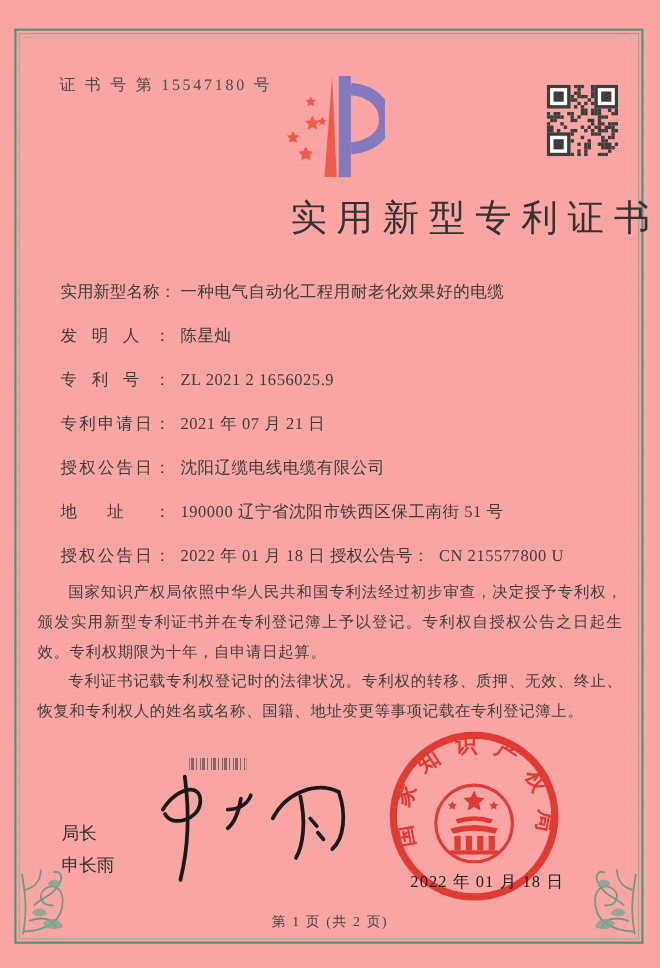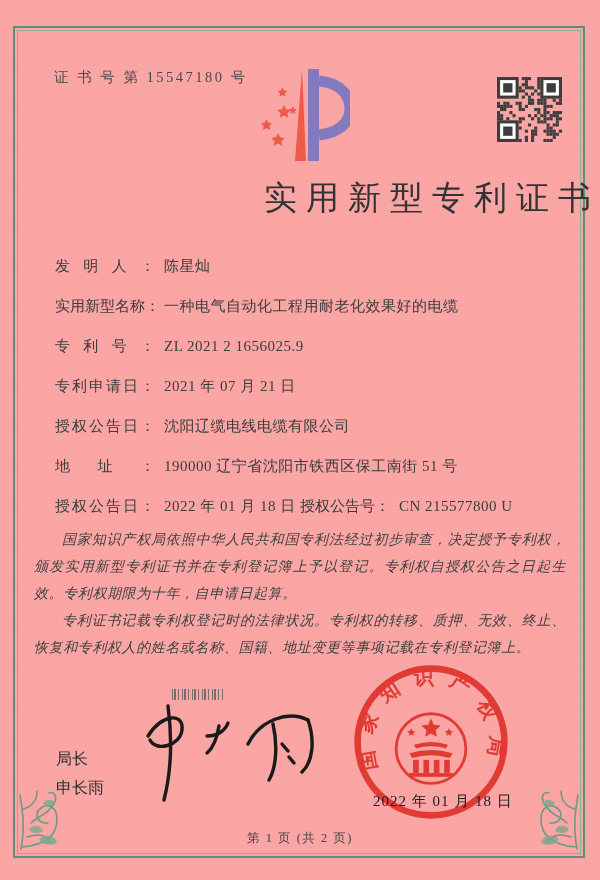--- a/index.html
+++ b/index.html
@@ -48,21 +48,21 @@
   .flabel{
     display:inline-block;width:100px;
     text-align:justify;text-align-last:justify;
     vertical-align:top;color:#3c3c3c;
   }
   .fvalue{margin-left:9px;color:#3c3c3c;letter-spacing:0.5px;}
   .grant2{position:absolute;left:245px;top:0;}
 
   .paras{
     position:absolute;left:34px;top:527px;width:532px;
-    font-size:14px;line-height:1.92;text-align:justify;color:#3f3f3f;font-style:italic;
+    font-size:14px;line-height:1.92;text-align:justify;color:#3f3f3f;
   }
   .paras p{margin:0;text-indent:2em;letter-spacing:0.6px;}
 
   .barcode{
     position:absolute;left:172px;top:689px;width:52px;height:11px;
     background:repeating-linear-gradient(90deg,
       #5c5c5c 0 1px, transparent 1px 2px,
       #5c5c5c 2px 4px, transparent 4px 6px,
       #5c5c5c 6px 7px, transparent 7px 10px);
     opacity:.8;
@@ -274,24 +274,24 @@
         <rect x="0" y="42" width="21" height="21" fill="#3d3d3d"></rect>
         <rect x="3" y="45" width="15" height="15" fill="#fff"></rect>
         <rect x="6" y="48" width="9" height="9" fill="#3d3d3d"></rect>
       </svg>
   </div>
 
   <div class="title">实用新型专利证书</div>
 
   <div class="fields">
     <div class="frow">
+      <span class="flabel">实用新型名称：</span><span class="fvalue">一种电气自动化工程用耐老化效果好的电缆</span>
+    </div>
+    <div class="frow">
       <span class="flabel">发明人：</span><span class="fvalue">陈星灿</span>
-    </div>
-    <div class="frow">
-      <span class="flabel">实用新型名称：</span><span class="fvalue">一种电气自动化工程用耐老化效果好的电缆</span>
     </div>
     <div class="frow">
       <span class="flabel">专利号：</span><span class="fvalue">ZL 2021 2 1656025.9</span>
     </div>
     <div class="frow">
       <span class="flabel">专利申请日：</span><span class="fvalue">2021 年 07 月 21 日</span>
     </div>
     <div class="frow">
       <span class="flabel">授权公告日：</span><span class="fvalue">沈阳辽缆电线电缆有限公司</span>
     </div>

